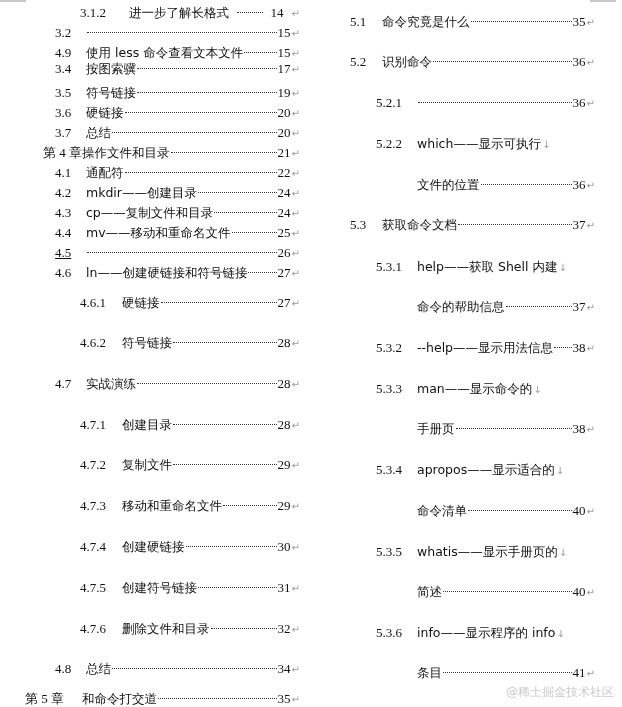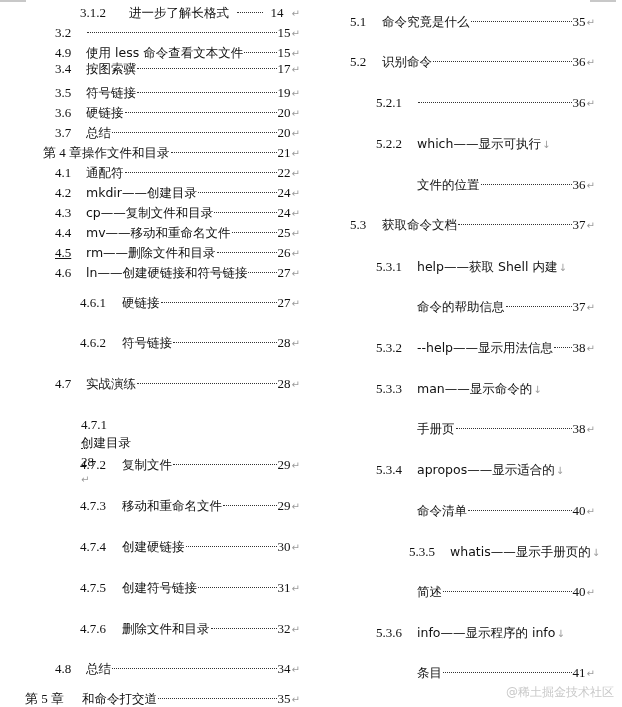--- a/index.html
+++ b/index.html
@@ -111,21 +111,20 @@
     </div>
     <div class="row" style="left: 55px; top: 224px; width: 245px;">
       <span class="num" style="width: 31px;">4.4</span>
       <span class="title">mv——移动和重命名文件</span>
       <span class="leader"></span>
       <span class="page">25</span>
       <span class="mark">↵</span>
     </div>
     <div class="row" style="left: 55px; top: 244px; width: 245px;">
       <span class="num" style="width: 31px; text-decoration: underline;">4.5</span>
-      <span class="title">rm——删除文件和目录</span>
       <span class="leader"></span>
       <span class="page">26</span>
       <span class="mark">↵</span>
     </div>
     <div class="row" style="left: 55px; top: 264px; width: 245px;">
       <span class="num" style="width: 31px;">4.6</span>
       <span class="title">ln——创建硬链接和符号链接</span>
       <span class="leader"></span>
       <span class="page">27</span>
       <span class="mark">↵</span>
@@ -144,21 +143,21 @@
       <span class="page">28</span>
       <span class="mark">↵</span>
     </div>
     <div class="row" style="left: 55px; top: 375px; width: 245px;">
       <span class="num" style="width: 31px;">4.7</span>
       <span class="title">实战演练</span>
       <span class="leader"></span>
       <span class="page">28</span>
       <span class="mark">↵</span>
     </div>
-    <div class="row" style="left: 80px; top: 416px; width: 220px; flex-direction: column;">
+    <div class="row" style="left: 80px; top: 416px; width: 220px;">
       <span class="num" style="width: 42px;">4.7.1</span>
       <span class="title">创建目录</span>
       <span class="leader"></span>
       <span class="page">28</span>
       <span class="mark">↵</span>
     </div>
     <div class="row" style="left: 80px; top: 456px; width: 220px;">
       <span class="num" style="width: 42px;">4.7.2</span>
       <span class="title">复制文件</span>
       <span class="leader"></span>
@@ -278,21 +277,21 @@
       <span class="num" style="width: 41px;">5.3.4</span>
       <span class="title">apropos——显示适合的</span>
       <span class="mark">↓</span>
     </div>
     <div class="row" style="left: 417px; top: 502px; width: 178px;">
       <span class="title">命令清单</span>
       <span class="leader"></span>
       <span class="page">40</span>
       <span class="mark">↵</span>
     </div>
-    <div class="row" style="left: 376px; top: 543px; margin-left: 33px;">
+    <div class="row" style="left: 376px; top: 543px;">
       <span class="num" style="width: 41px;">5.3.5</span>
       <span class="title">whatis——显示手册页的</span>
       <span class="mark">↓</span>
     </div>
     <div class="row" style="left: 417px; top: 583px; width: 178px;">
       <span class="title">简述</span>
       <span class="leader"></span>
       <span class="page">40</span>
       <span class="mark">↵</span>
     </div>

